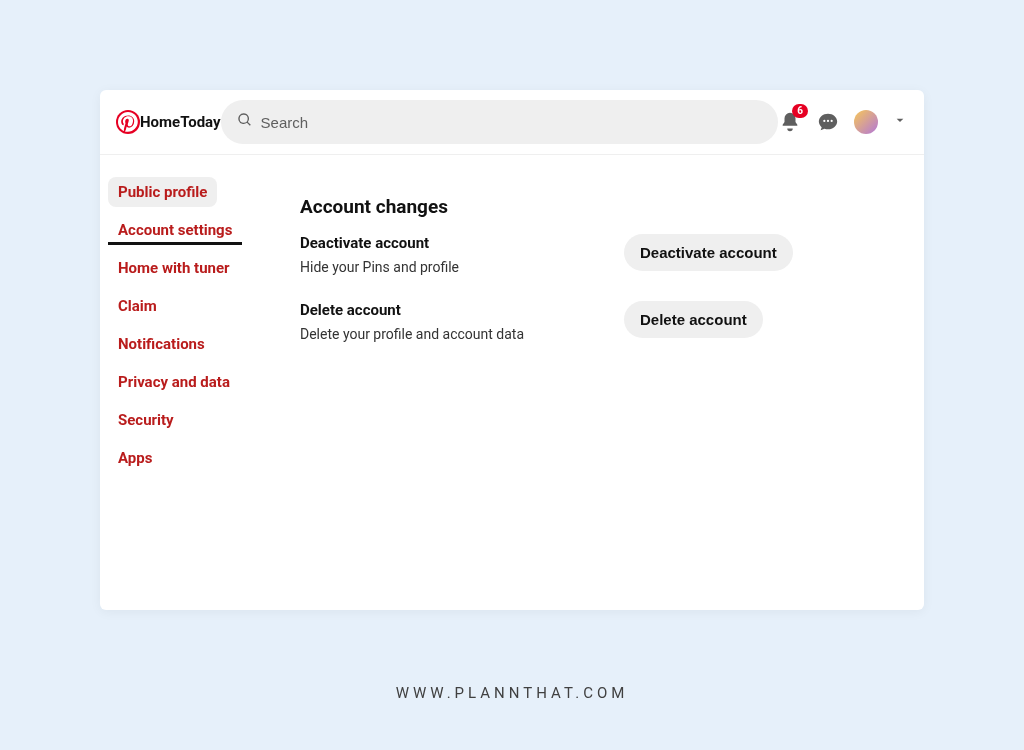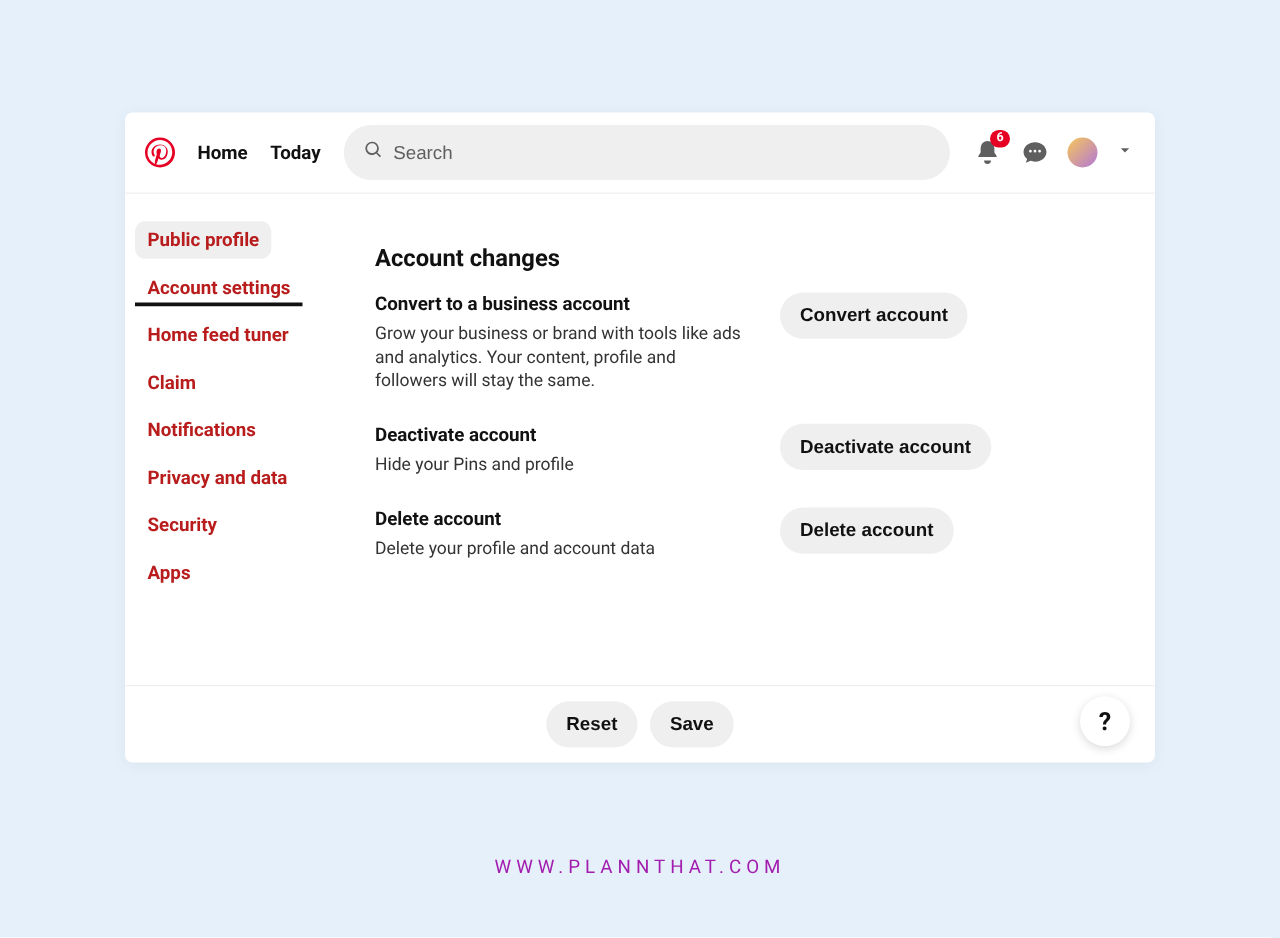--- a/index.html
+++ b/index.html
@@ -21,21 +21,20 @@
     border-radius: 6px;
     box-shadow: 0 2px 12px rgba(0,0,0,0.05);
     overflow: hidden;
     display: flex;
     flex-direction: column;
   }
   .topbar {
     display: flex;
     align-items: center;
     padding: 10px 16px;
-    gap: 18px;
     border-bottom: 1px solid #efefef;
   }
   .logo {
     width: 24px; height: 24px;
     background: #e60023;
     border-radius: 50%;
     color: #fff;
     display: flex; align-items: center; justify-content: center;
     font-weight: bold;
     font-size: 16px;
@@ -123,21 +122,21 @@
   .help {
     position: absolute; right: 20px; top: 8px;
     width: 40px; height: 40px; border-radius: 50%;
     background: #fff; box-shadow: 0 2px 8px rgba(0,0,0,0.15);
     display: flex; align-items: center; justify-content: center;
     font-size: 20px; font-weight: 700; color: #111; cursor: pointer;
   }
   .watermark {
     position: absolute; left: 0; right: 0; bottom: 48px;
     text-align: center; letter-spacing: 4px;
-    color: #a21caf; font-size: 15px;
+    color: #404040; font-size: 15px;
   }
 </style>
 </head>
 <body>
 
 <div class="panel">
 
   <div class="topbar">
     <div class="logo">
       <svg viewBox="0 0 24 24">
@@ -172,61 +171,49 @@
             <path d="M7 10l5 5 5-5z"></path>
           </svg>
       </div>
     </div>
   </div>
 
   <div class="body">
     <div class="sidebar">
       <div class="side-item pill">Public profile</div><br>
       <div class="side-item active">Account settings</div><br>
-      <div class="side-item">Home feed tuner</div><br>
+      <div class="side-item">Home with tuner</div><br>
       <div class="side-item">Claim</div><br>
       <div class="side-item">Notifications</div><br>
       <div class="side-item">Privacy and data</div><br>
       <div class="side-item">Security</div><br>
       <div class="side-item">Apps</div>
     </div>
 
     <div class="content">
 
 
       <div class="section-title">Account changes</div>
 
-      <div class="action-row">
-        <div class="action-text">
-          <div class="action-title">Convert to a business account</div>
-          <div class="action-desc">Grow your business or brand with tools like ads and analytics. Your content, profile and followers will stay the same.</div>
-        </div>
-        <button class="btn">Convert account</button>
-      </div>
 
       <div class="action-row">
         <div class="action-text">
           <div class="action-title">Deactivate account</div>
           <div class="action-desc">Hide your Pins and profile</div>
         </div>
         <button class="btn">Deactivate account</button>
       </div>
 
       <div class="action-row">
         <div class="action-text">
           <div class="action-title">Delete account</div>
           <div class="action-desc">Delete your profile and account data</div>
         </div>
         <button class="btn">Delete account</button>
       </div>
 
     </div>
   </div>
 
-  <div class="footer">
-    <button class="btn">Reset</button>
-    <button class="btn">Save</button>
-    <div class="help">?</div>
-  </div>
 
 </div>
 
 <div class="watermark">WWW.PLANNTHAT.COM</div>
 
 </body></html>

